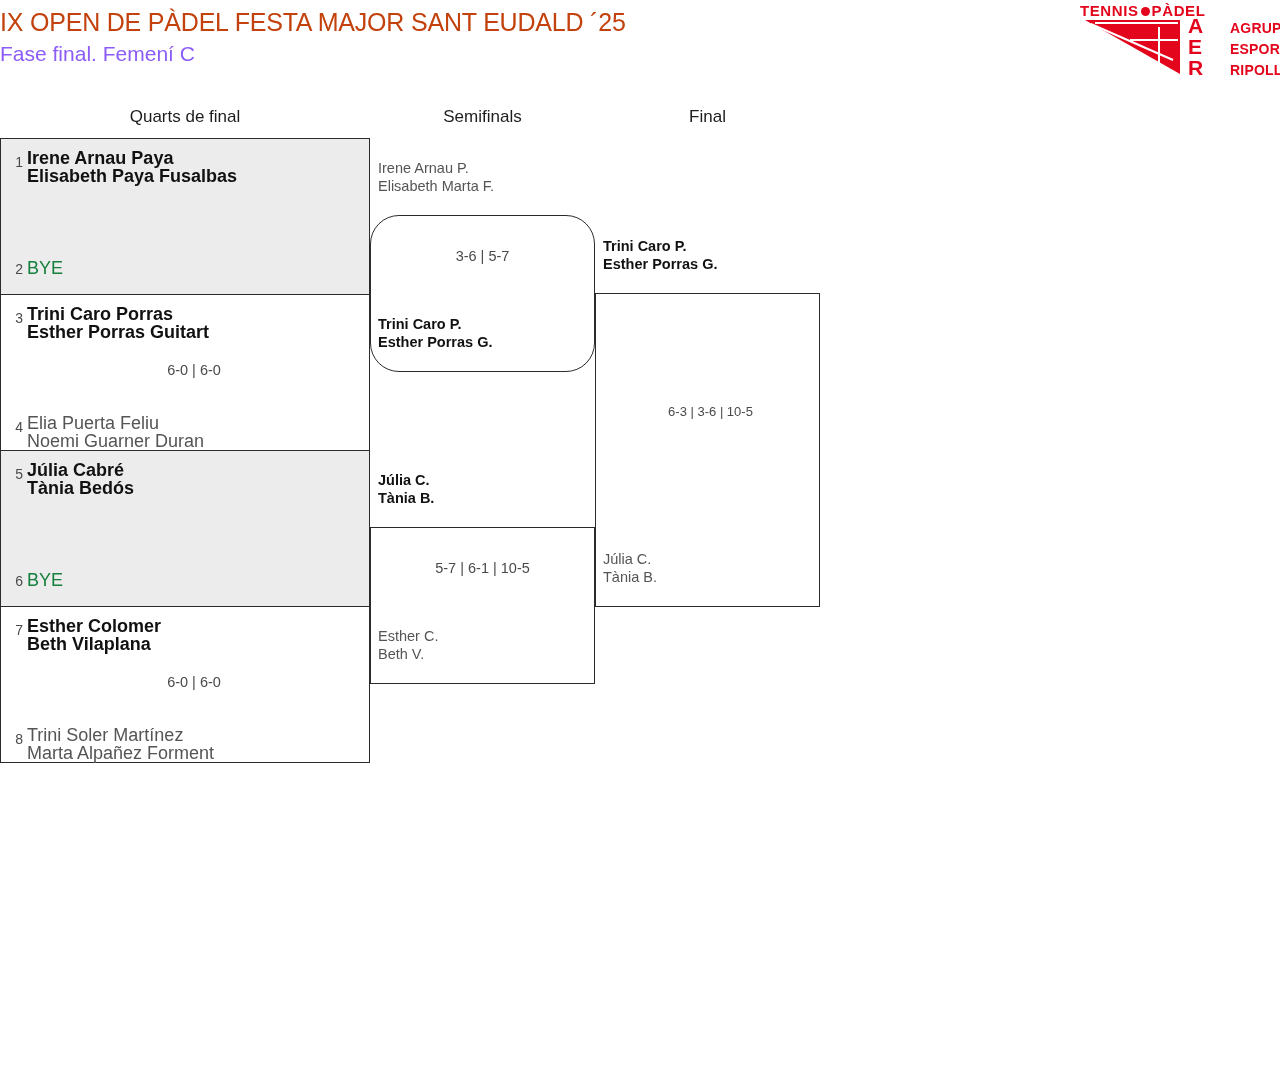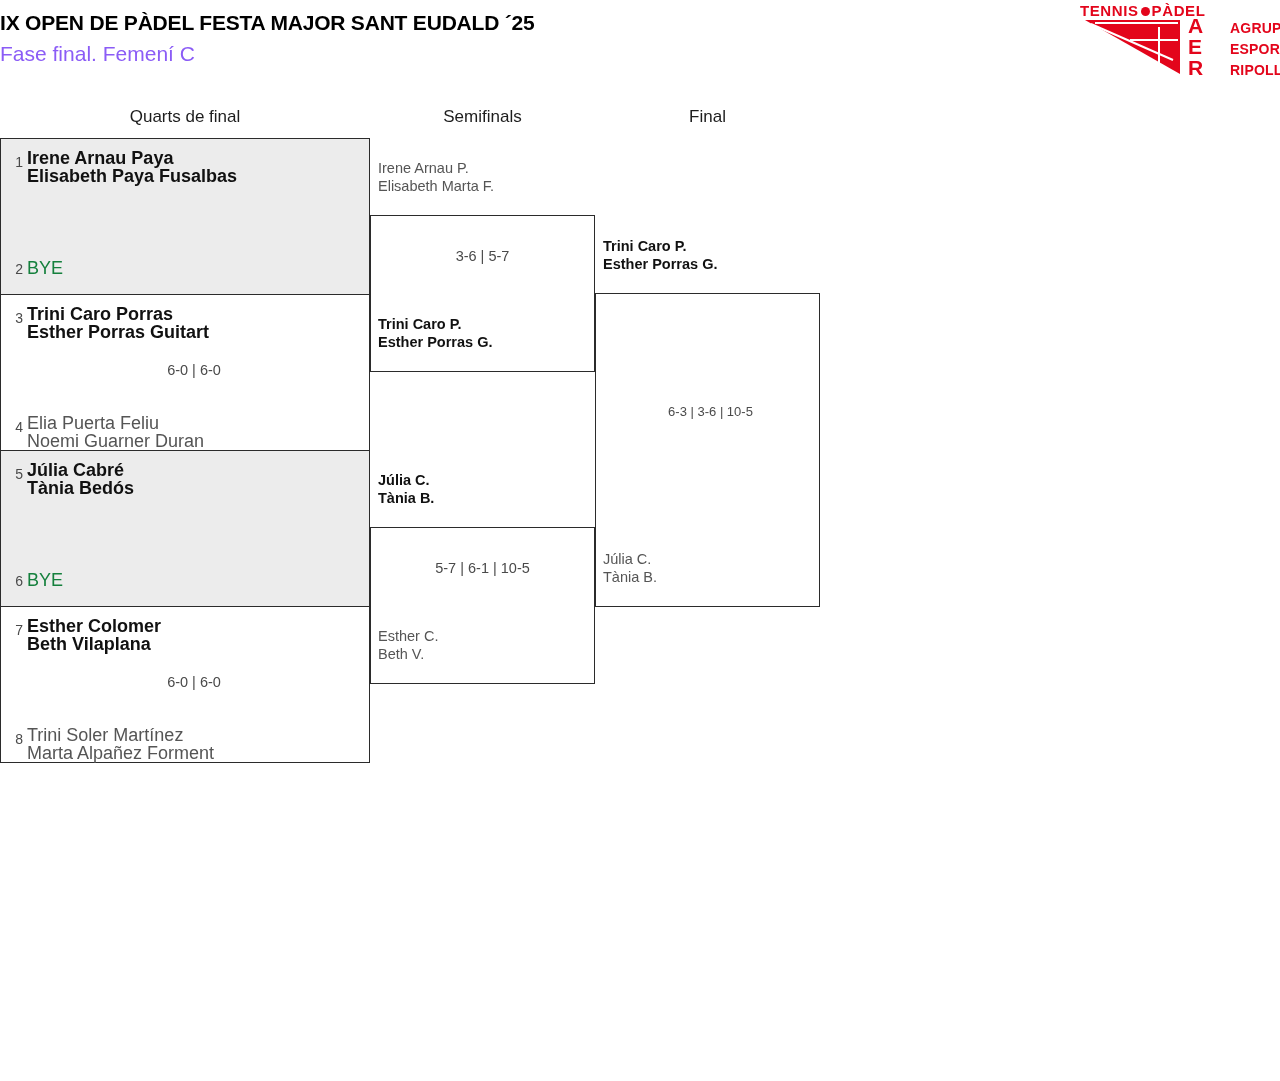--- a/index.html
+++ b/index.html
@@ -8,22 +8,22 @@
     background: #ffffff;
     font-family: "Liberation Sans", sans-serif;
     color: #1d1d1d;
     overflow: hidden;
   }
   #page { position: relative; width: 1280px; height: 1081px; }
 
   
   #title-block { position: absolute; left: 0; top: 6px; width: 900px; }
   #tournament-title {
-    font-size: 21px; font-weight: 700; letter-spacing: -0.2px;
-    line-height: 33px; color: #000000; white-space: nowrap;
+    font-size: 25px; font-weight: 400; letter-spacing: -0.2px;
+    line-height: 33px; color: #c2410c; white-space: nowrap;
   }
   #phase-subtitle {
     font-size: 21px; font-weight: 400; line-height: 30px; color: #8b5cf6;
   }
 
   
   #logo { position: absolute; right: 0; top: 0; width: 220px; height: 86px; }
   #logo-top-text {
     position: absolute; left: 20px; top: 2px;
     font-size: 15px; font-weight: bold; letter-spacing: 0.6px;
@@ -89,21 +89,21 @@
   .team-bye    { top: 120px; }
 
   .score {
     position: absolute; text-align: center;
     font-size: 14.5px; color: #4a4a4a; line-height: 18px;
   }
   .qf-score { left: 26px; right: 8px; top: 66px; }
 
   
   .sf-box { left: 370px; width: 225px; }
-  #sf1 { top: 215px; height: 157px; }
+  #sf1 { top: 215px; height: 157px; border-radius: 29px; }
   #sf2 { top: 527px; height: 157px; }
   .sf-score { left: 8px; right: 8px; top: 31px; }
 
   
   .sf-label {
     position: absolute; left: 378px; width: 215px;
     font-size: 14.5px; line-height: 18px;
   }
   #sf1-top    { top: 159px; }
   #sf1-bottom { top: 315px; }

